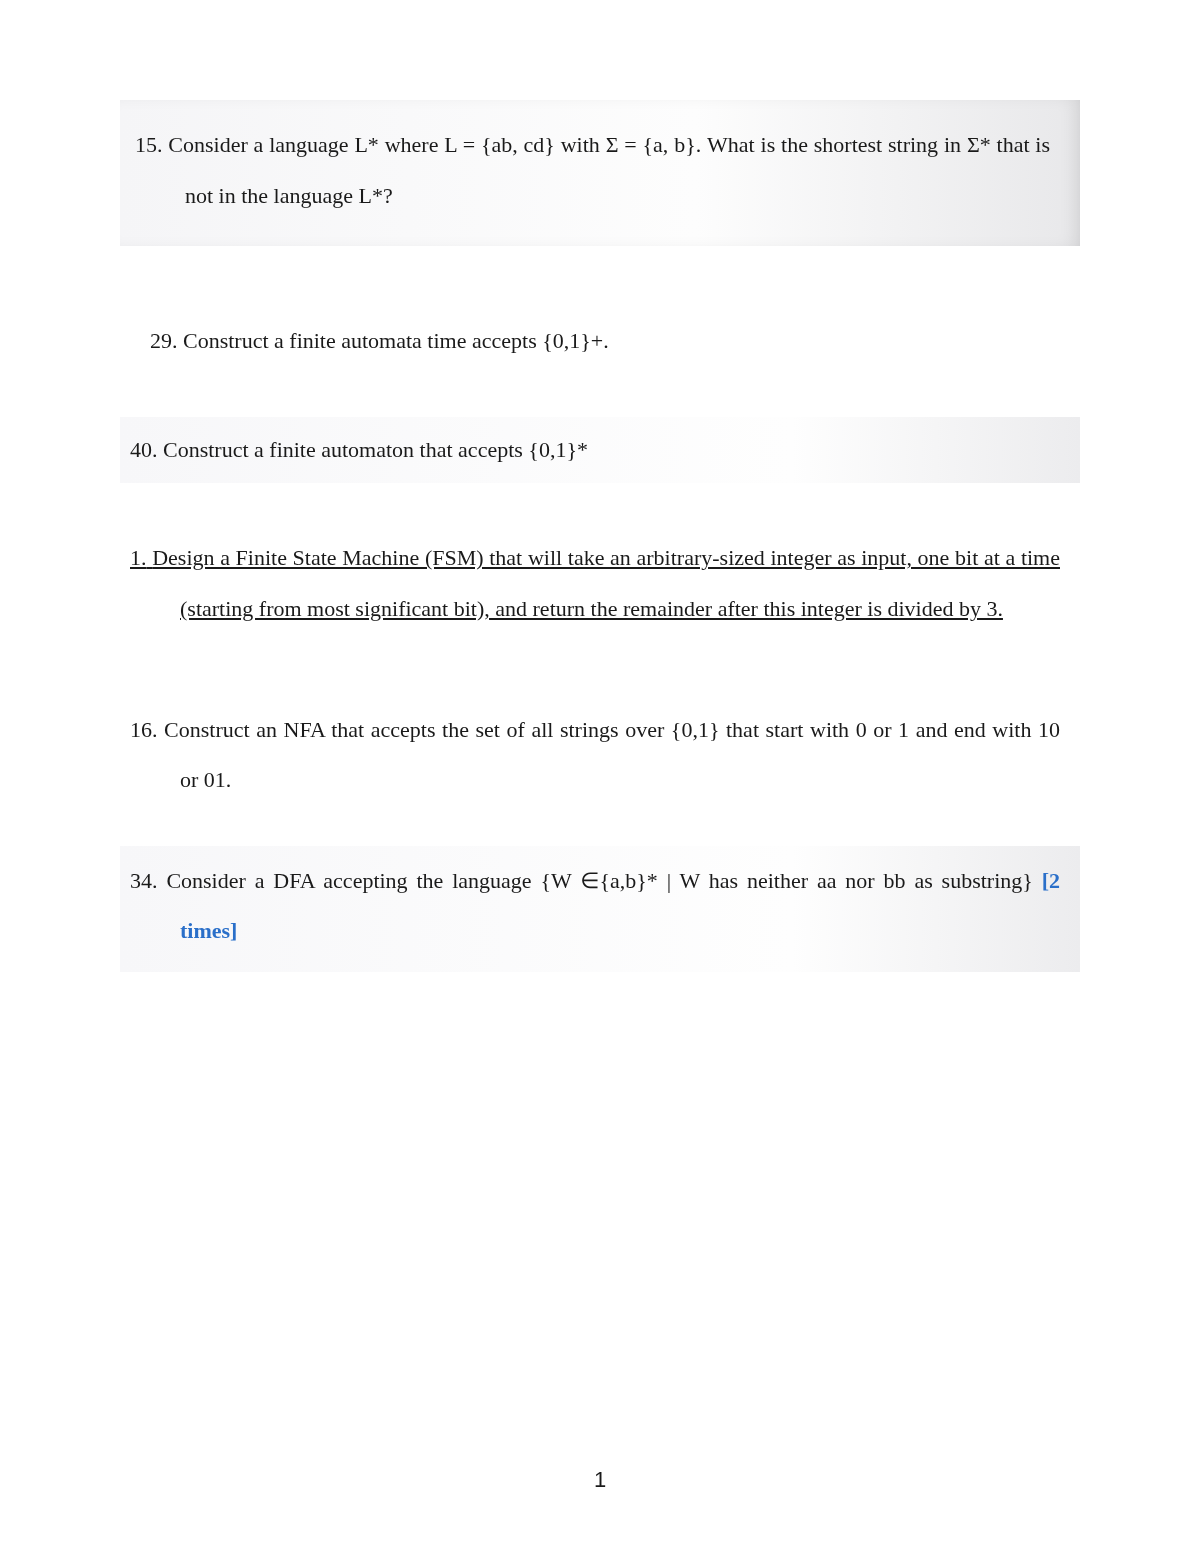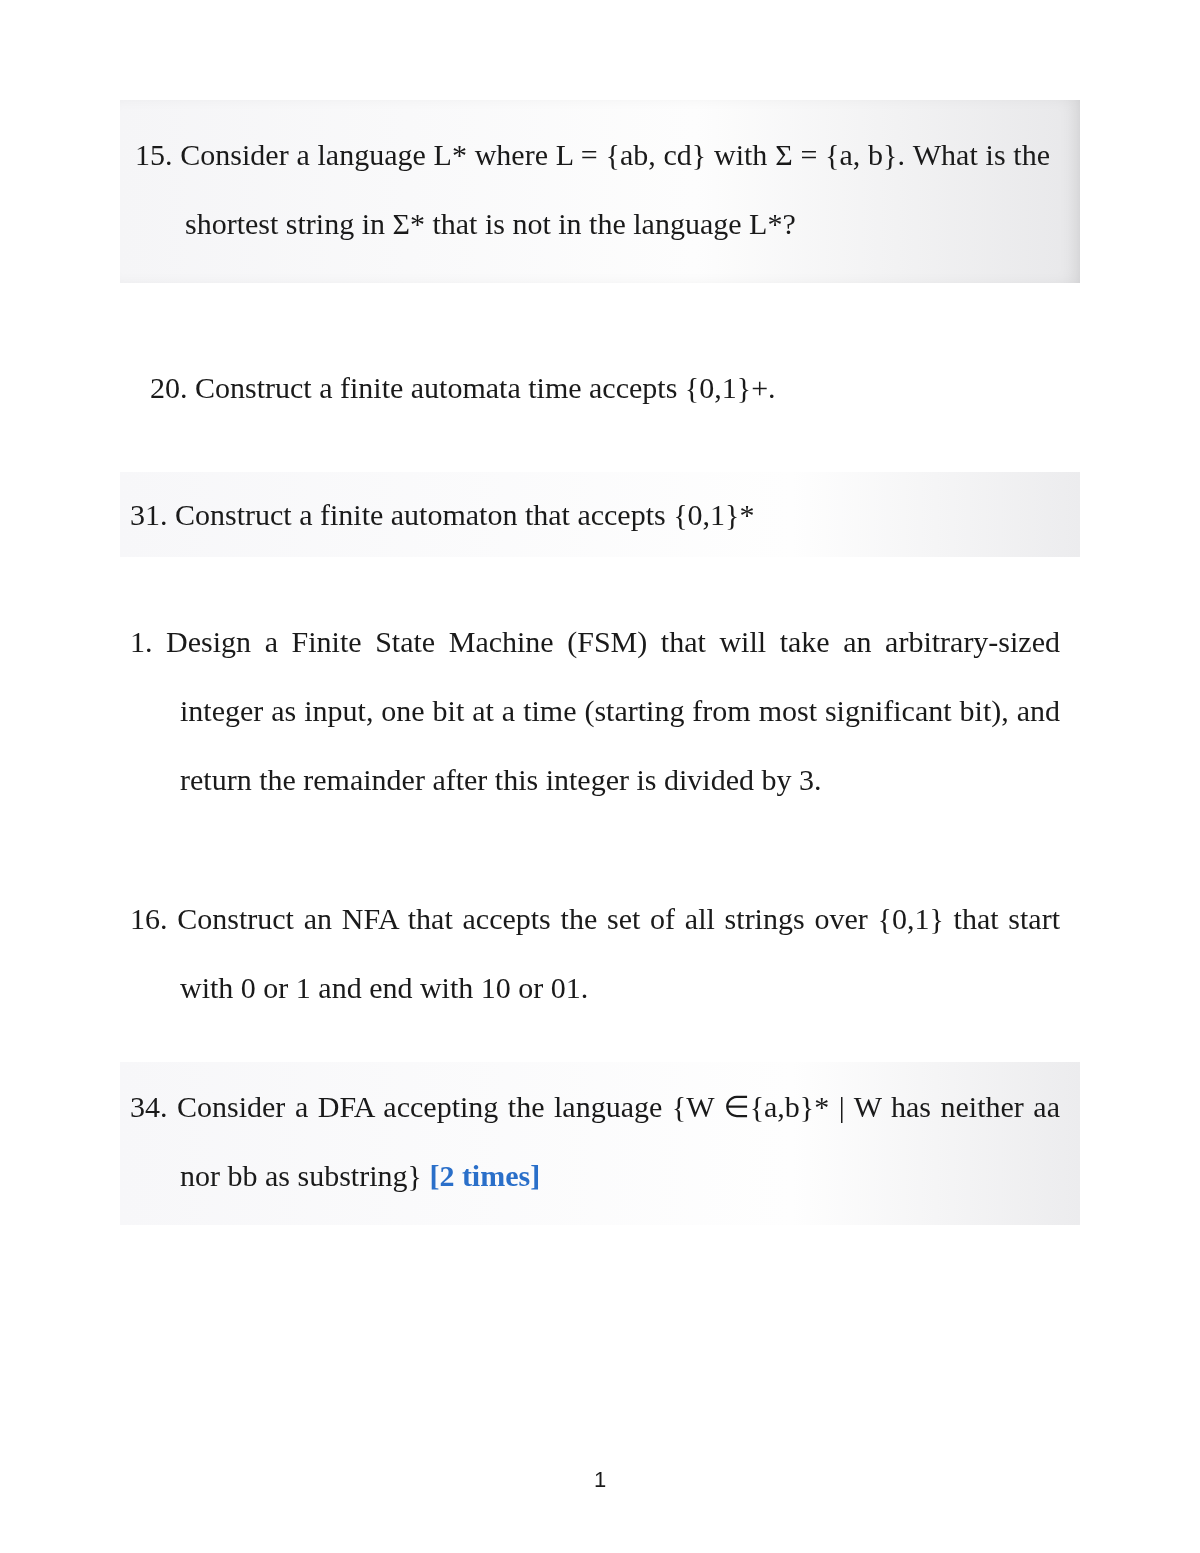--- a/index.html
+++ b/index.html
@@ -21,40 +21,41 @@
       padding: 10px 20px 10px 10px;
     }
     .shaded {
       background: linear-gradient(90deg, #f5f5f7 0%, #fdfdfd 60%, #e8e8ea 100%);
       box-shadow: inset -10px 0 20px -10px rgba(0,0,0,0.15);
     }
     .shaded-light {
       background: linear-gradient(90deg, #f7f7f9 0%, #fefefe 70%, #ececee 100%);
     }
     .q-line {
-      font-size: 30px;
+      font-size: 22px;
       line-height: 2.3;
       text-align: justify;
       padding-left: 50px;
       text-indent: -50px;
     }
     .q15 {
       padding: 20px 30px 25px 15px;
     }
     .q29 {
       padding: 10px 20px 10px 30px;
       margin-bottom: 40px;
     }
     .q35 {
       padding: 8px 20px 8px 10px;
       margin-bottom: 40px;
     }
     .q1 {
       padding: 10px 20px 10px 10px;
       margin-bottom: 50px;
+      text-decoration: underline;
     }
     .q16 {
       padding: 10px 20px 10px 10px;
       margin-bottom: 30px;
     }
     .q24 {
       padding: 10px 20px 15px 10px;
     }
     .highlight-blue {
       color: #2a6fc9;
@@ -74,28 +75,28 @@
 
 <div class="question-block shaded q15">
   <div class="q-line">
     <span>15.</span>
     <span>Consider a language L* where L = {ab, cd} with Σ = {a, b}. What is the shortest string in Σ* that is not in the language L*?</span>
   </div>
 </div>
 
 <div class="question-block q29">
   <div class="q-line">
-    <span>20.</span>
+    <span>29.</span>
     <span>Construct a finite automata time accepts {0,1}+.</span>
   </div>
 </div>
 
 <div class="question-block shaded-light q35">
   <div class="q-line">
-    <span>31.</span>
+    <span>40.</span>
     <span>Construct a finite automaton that accepts {0,1}*</span>
   </div>
 </div>
 
 <div class="question-block q1">
   <div class="q-line">
     <span>1.</span>
     <span>Design a Finite State Machine (FSM) that will take an arbitrary-sized integer as input, one bit at a time (starting from most significant bit), and return the remainder after this integer is divided by 3.</span>
   </div>
 </div>

